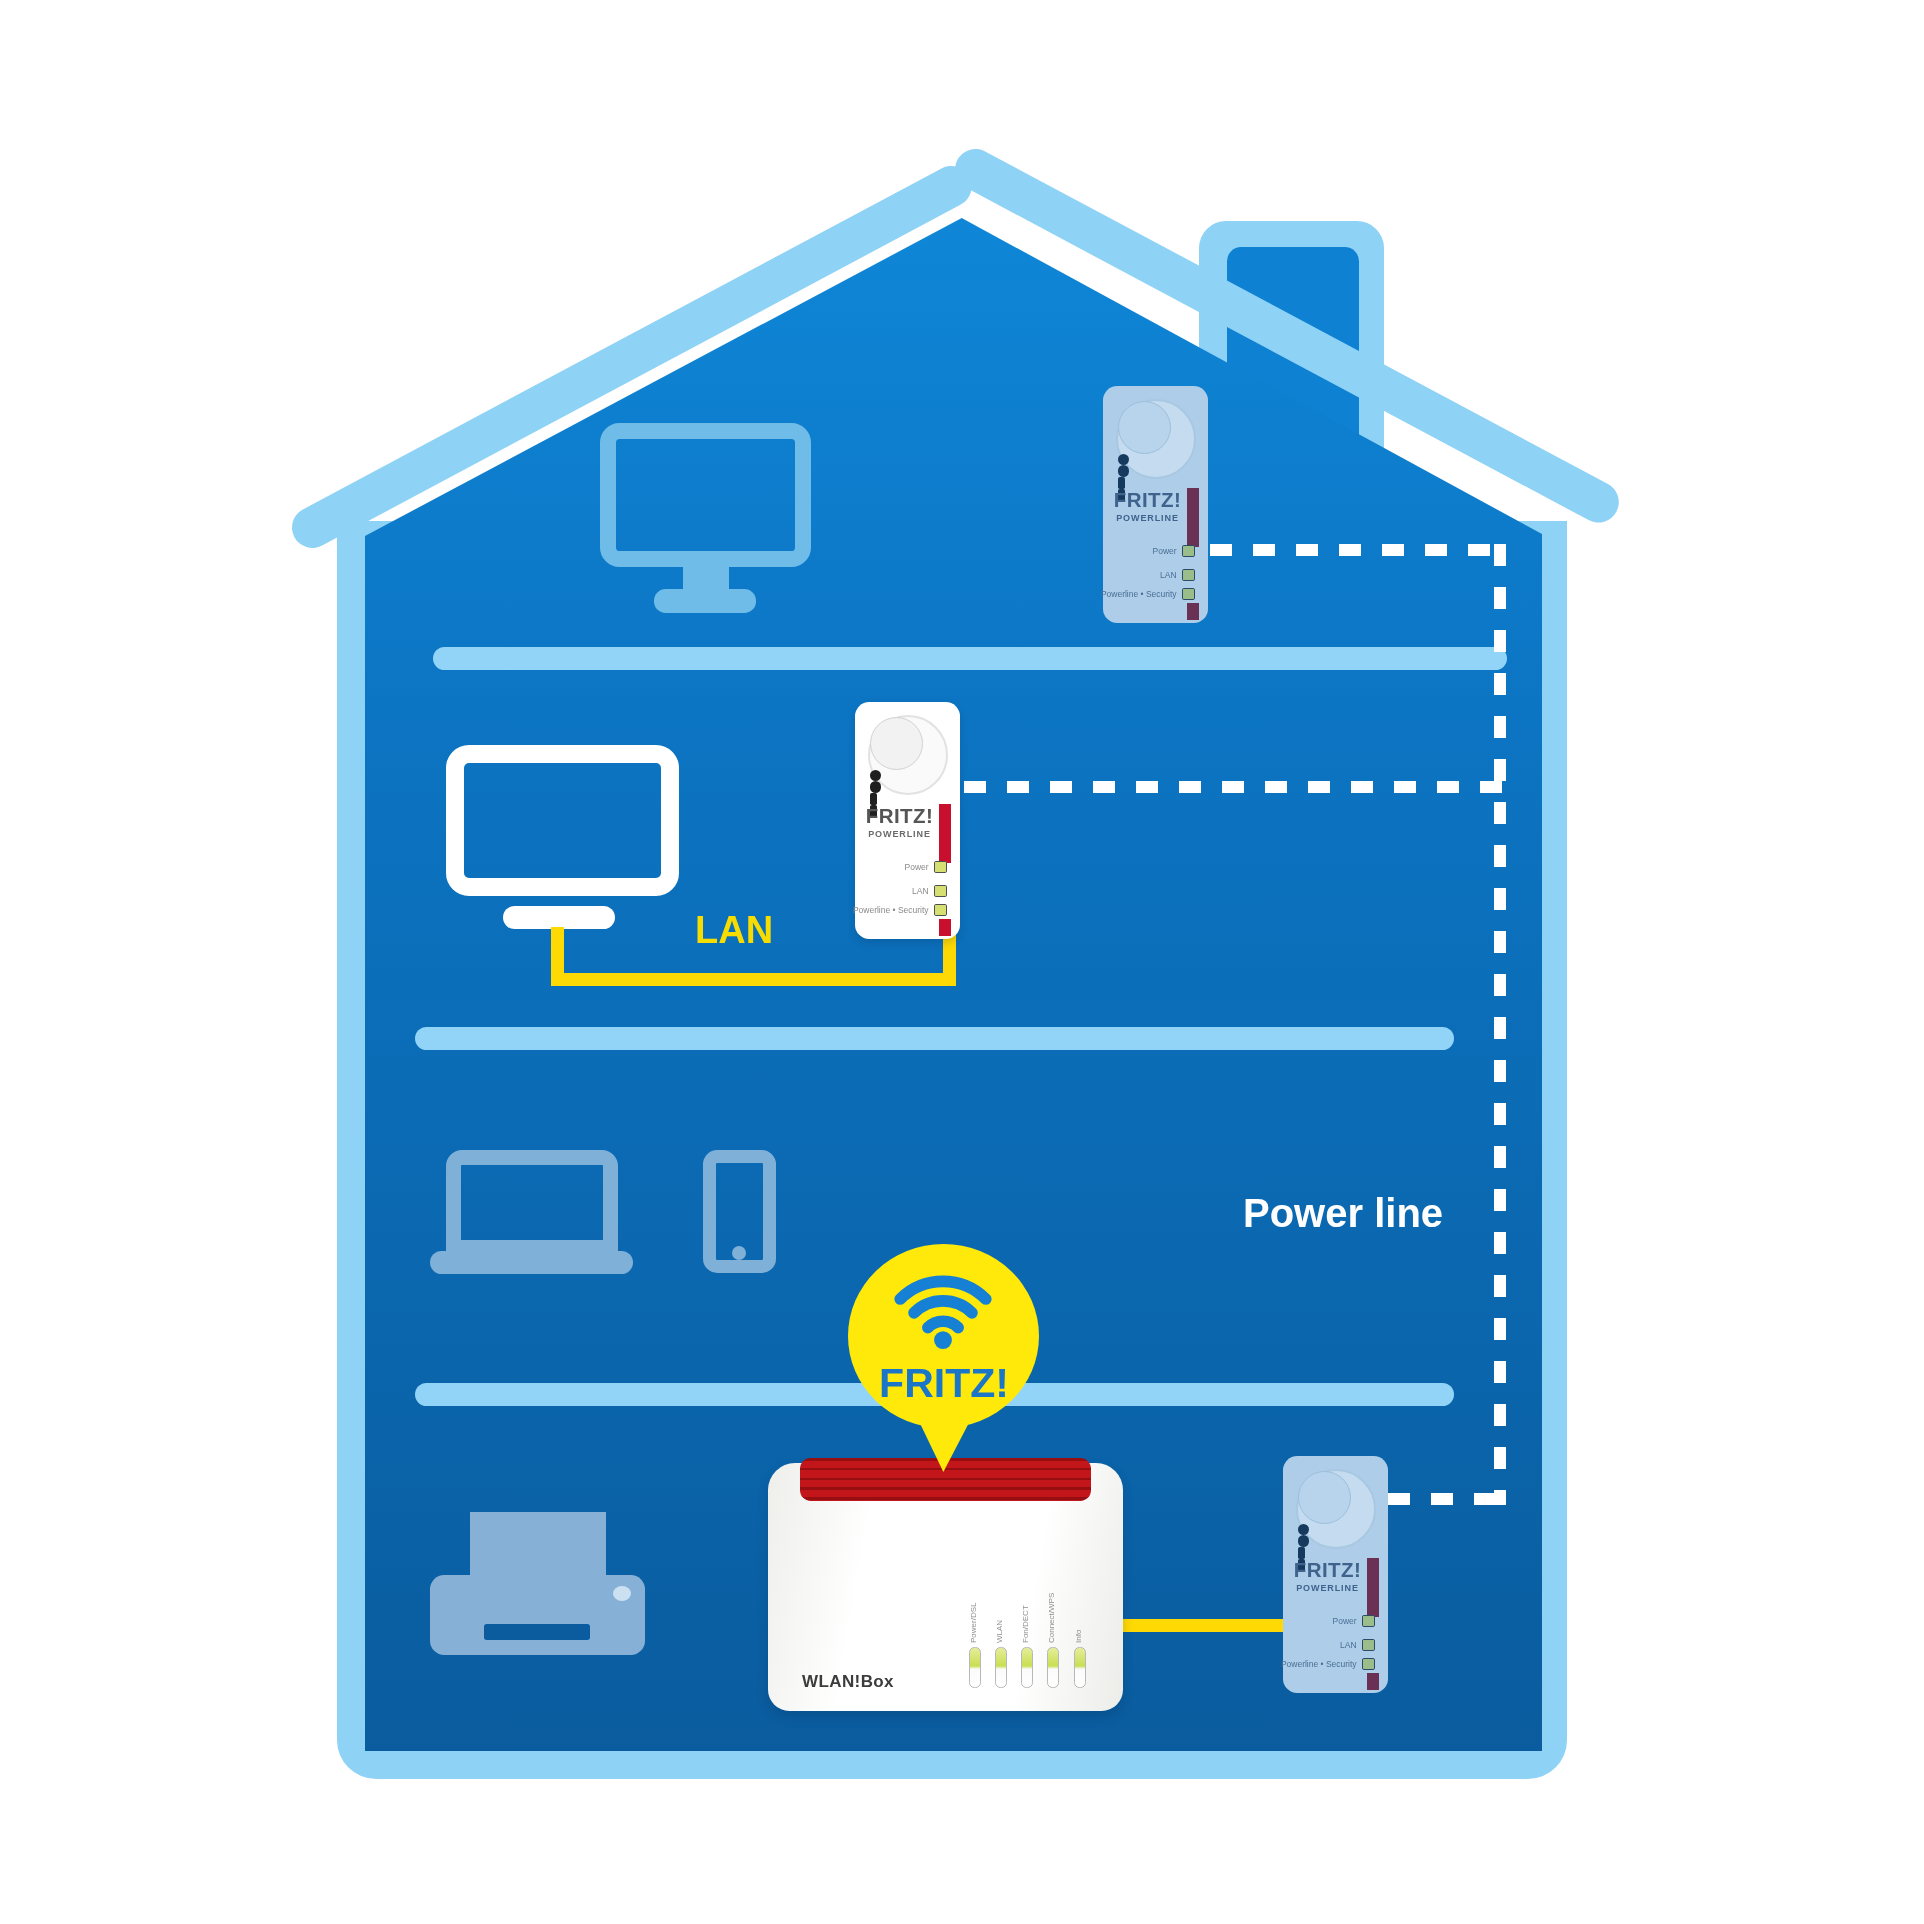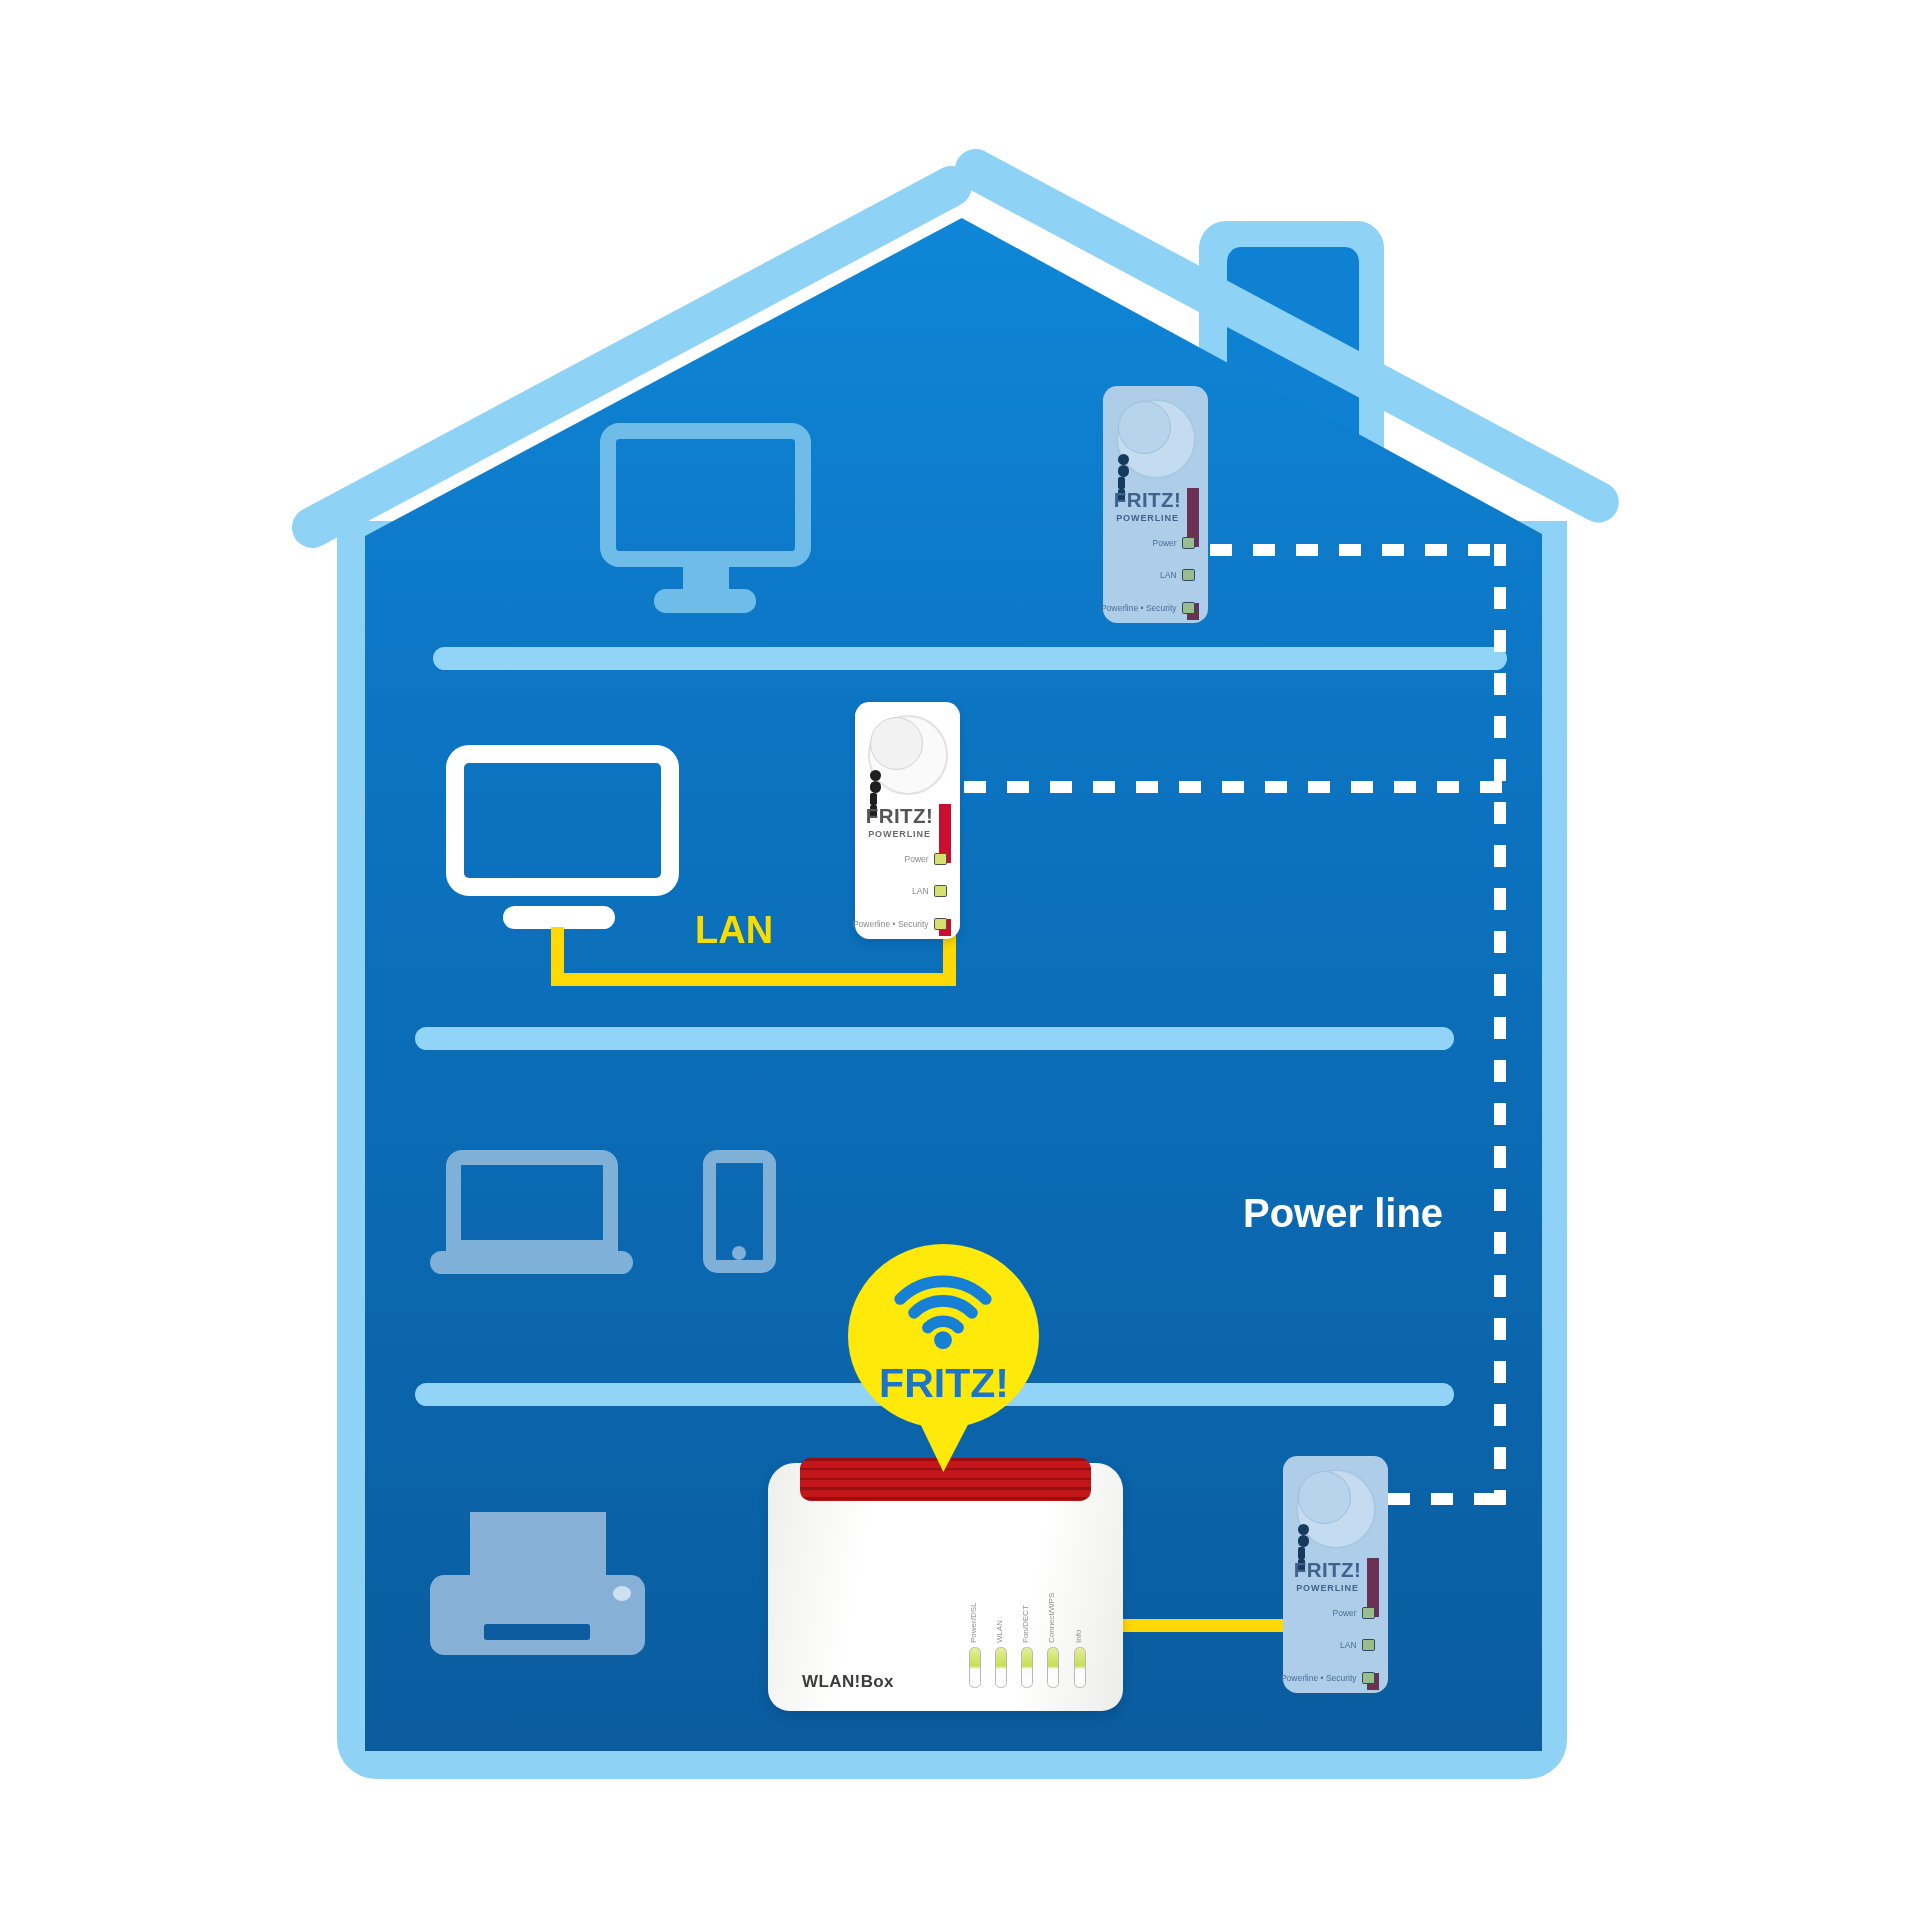--- a/index.html
+++ b/index.html
@@ -64,21 +64,21 @@
   .hole{width:11.6px;height:11.6px;border-radius:50%;}
   .hole-l{left:27px;top:35px;}.hole-r{left:55px;top:35px;}
   .slot{width:7.1px;height:12.5px;border-radius:1.8px;}
   .slot-t{left:37px;top:8px;}.slot-b{left:37px;top:60px;}
   .ad-brand{left:0;top:102px;width:89px;text-align:center;font-size:20.5px;font-weight:bold;letter-spacing:0.4px;}
   .ad-product{left:0;top:127px;width:89px;text-align:center;font-size:9px;font-weight:bold;letter-spacing:0.9px;text-transform:uppercase;}
   .stripe{left:84px;width:11.6px;}
   .stripe-long{top:102px;height:59px;}
   .stripe-short{top:217px;height:17px;}
   .lrow{left:3.6px;right:13.4px;height:14.3px;display:flex;align-items:center;justify-content:flex-end;gap:5.3px;}
-  .lrow-1{top:150px;}.lrow-2{top:182px;}.lrow-3{top:215px;}
+  .lrow-1{top:158px;}.lrow-2{top:182px;}.lrow-3{top:201px;}
   .llabel{font-size:8.5px;white-space:nowrap;}
   .lsq{width:10.7px;height:10.7px;flex:none;border-radius:1.8px;}
 
   .adapter--white{background:#FFFFFF;box-shadow:0 3.6px 9px rgba(0,40,80,.18);}
   .adapter--white .socket{background:#FAFAFA;border:2.7px solid #E2E2E2;}
   .adapter--white .socket-inner{background:#F2F2F2;border:1.8px solid #D2D2D2;}
   .adapter--white .hole,.adapter--white .slot{background:#1F1F1F;}
   .adapter--white .ad-brand{color:#555555;}
   .adapter--white .ad-product{color:#6A6A6A;}
   .adapter--white .stripe{background:#C8102E;}

